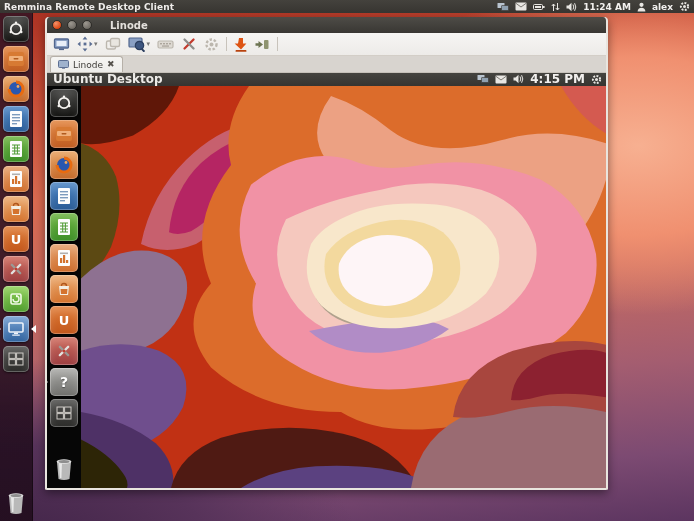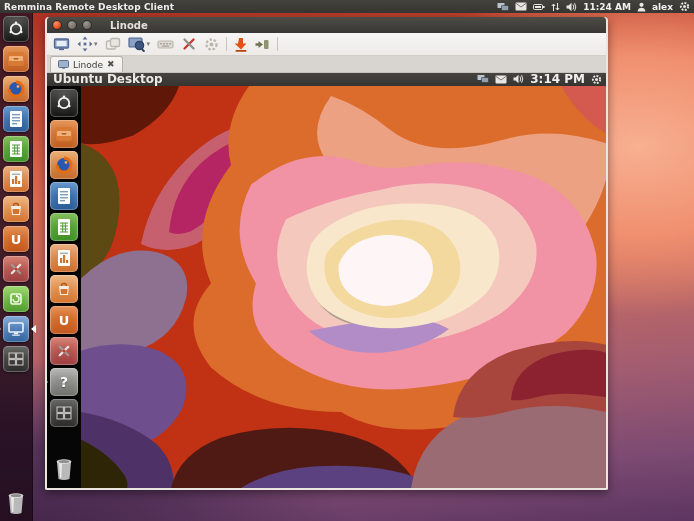--- a/index.html
+++ b/index.html
@@ -329,21 +329,21 @@
             <rect x="4.5" y="3.5" width="7" height="5" rx="0.5" fill="#8fa0b0" stroke="#353431" stroke-width="0.6"></rect>
           </svg>
         <svg class="glyph" width="12" height="9" viewBox="0 0 12 9">
             <rect x="0.5" y="0.5" width="11" height="8" rx="1" fill="#e8e6e2"></rect>
             <path d="M0.5 1 L6 5 L11.5 1" stroke="#6f6c66" stroke-width="0.9" fill="none"></path>
           </svg>
         <svg class="glyph" width="11" height="10" viewBox="0 0 11 10">
             <path d="M0.5 3.5 H2.5 L5.5 0.8 V9.2 L2.5 6.5 H0.5 Z" fill="#e8e6e2"></path>
             <path d="M7 2.5 Q8.6 5 7 7.5 M8.6 1.2 Q11 5 8.6 8.8" stroke="#e8e6e2" stroke-width="1" fill="none"></path>
           </svg>
-        <span class="ptime">3:14 PM</span>
+        <span class="ptime">4:15 PM</span>
         <svg class="glyph" width="11" height="11" viewBox="0 0 11 11">
             <circle cx="5.5" cy="5.5" r="3.6" fill="none" stroke="#e8e6e2" stroke-width="2" stroke-dasharray="1.9 1.4"></circle>
             <circle cx="5.5" cy="5.5" r="1.5" fill="#e8e6e2"></circle>
           </svg>
       </div>
     </div>
 
     <div class="rbody">
       <div class="rlauncher">
         <div class="tile t-dash">

